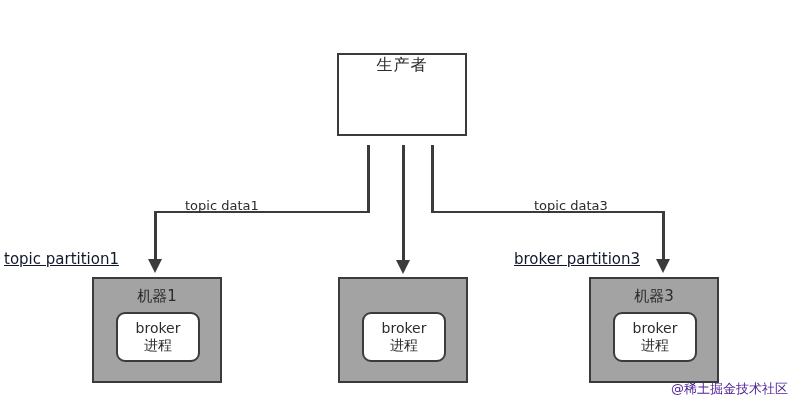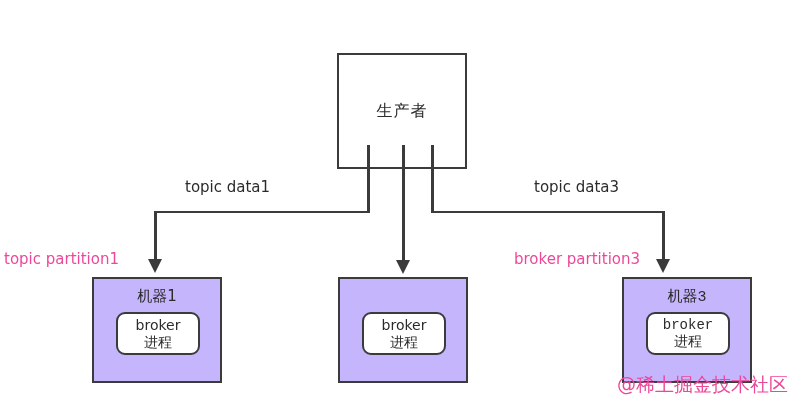--- a/index.html
+++ b/index.html
@@ -17,58 +17,57 @@
     background: #ffffff;
     overflow: hidden;
   }
 
   
   .producer-box {
     position: absolute;
     left: 337px;
     top: 53px;
     width: 130px;
-    height: 116px;
+    height: 83px;
     border: 2.5px solid #3b3b3b;
     background: #ffffff;
     box-sizing: border-box;
     display: flex;
-    align-items: center;
     justify-content: center;
   }
   .producer-label {
     font-size: 16px;
     color: #2b2b2b;
     letter-spacing: 1px;
   }
 
   
   .machine-box {
     position: absolute;
     width: 130px;
     height: 106px;
     border: 2.5px solid #3b3b3b;
-    background: #c4b5fd;
+    background: #a3a3a3;
     box-sizing: border-box;
   }
   .machine-title {
     position: absolute;
     top: 8px;
     left: 0;
     width: 100%;
     text-align: center;
     font-size: 15px;
     color: #2b2b2b;
   }
   .broker-box {
     position: absolute;
     left: 22px;
     top: 33px;
     width: 84px;
-    height: 43px;
+    height: 50px;
     border: 2.5px solid #3b3b3b;
     border-radius: 9px;
     background: #ffffff;
     box-sizing: border-box;
     display: flex;
     flex-direction: column;
     align-items: center;
     justify-content: center;
     line-height: 1.18;
   }
@@ -93,38 +92,40 @@
     width: 0;
     height: 0;
     border-left: 7.5px solid transparent;
     border-right: 7.5px solid transparent;
     border-top: 14px solid #3b3b3b;
   }
 
   
   .edge-label {
     position: absolute;
-    font-size: 15px;
+    font-size: 13px;
     color: #2b2b2b;
     white-space: nowrap;
+    margin-top: 20px;
   }
   .partition-label {
     position: absolute;
     font-size: 15px;
-    color: #ec4899;
+    color: #0f172a;
     white-space: nowrap;
+    text-decoration: underline;
   }
 
   
   .watermark {
     position: absolute;
     right: 8px;
     bottom: 6px;
-    font-size: 19px;
-    color: #ec4899;
+    font-size: 13px;
+    color: #4c1d95;
     white-space: nowrap;
     pointer-events: none;
   }
 </style>
 </head>
 <body>
 
 <div id="canvas">
 
   <div class="producer-box">
@@ -162,21 +163,21 @@
     </div>
   </div>
 
   <div class="machine-box" style="left:338px; top:277px;">
     <div class="broker-box">
       <span class="broker-line">broker</span>
       <span class="broker-line">进程</span>
     </div>
   </div>
 
-  <div class="machine-box" style="left:622px; top:277px;font-family:Liberation Mono, monospace;">
+  <div class="machine-box" style="left:589px; top:277px;">
     <div class="machine-title">机器3</div>
     <div class="broker-box">
       <span class="broker-line">broker</span>
       <span class="broker-line">进程</span>
     </div>
   </div>
 
   <div class="watermark">@稀土掘金技术社区</div>
 
 </div>

